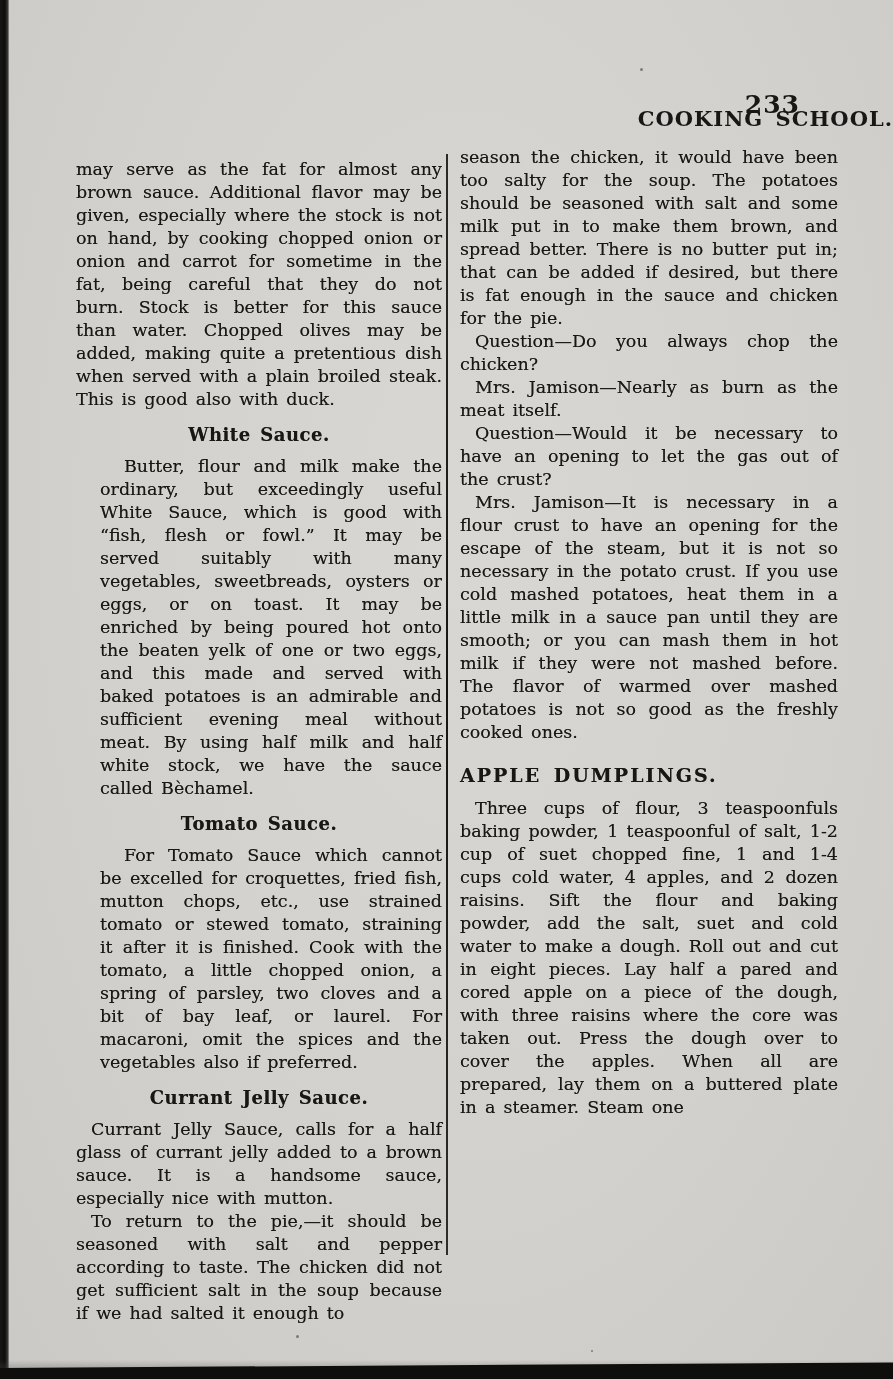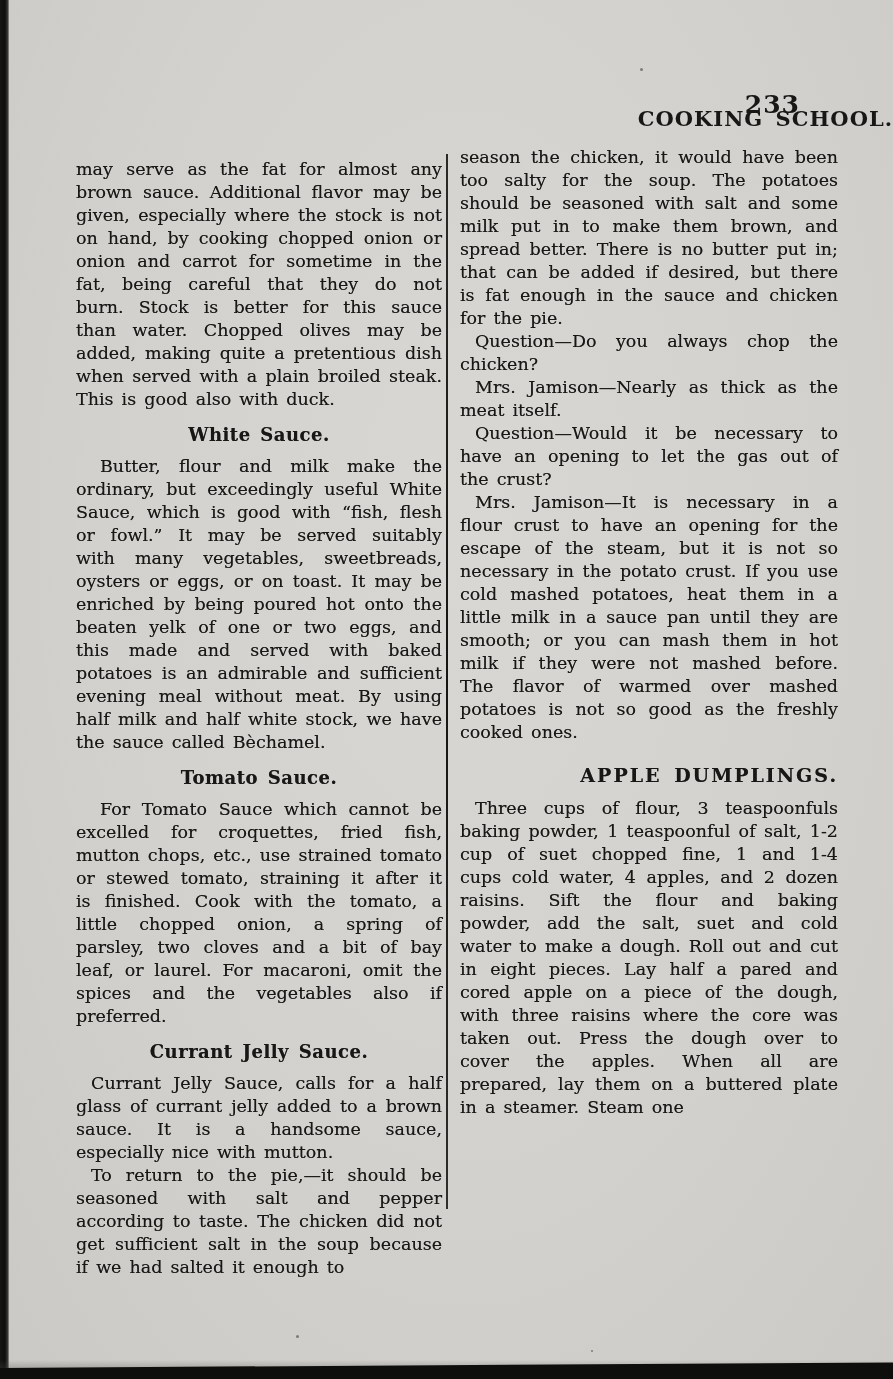--- a/index.html
+++ b/index.html
@@ -92,35 +92,36 @@
   }
   .col-right {
     flex: 1;
     padding-left: 12px;
   }
   p.body-par {
     margin: 0;
   }
   p.indent {
     text-indent: 24px;
+    margin-left: 24px;
   }
   p.indent-sm {
     text-indent: 15px;
   }
   h3.section-heading {
     margin: 12px 0 9px 0;
     text-align: center;
     font-size: 18px;
     font-weight: bold;
     letter-spacing: 0.5px;
     word-spacing: 3px;
   }
   h2.major-heading {
     margin: 20px 0 10px 0;
-    text-align: right;
+    text-align: left;
     font-size: 19px;
     font-weight: bold;
     letter-spacing: 2px;
     word-spacing: 4px;
   }
   h3.sub-heading {
     margin: 10px 0 12px 0;
     text-align: center;
     font-size: 18px;
     font-weight: bold;
@@ -170,21 +171,21 @@
 
     <div class="col-divider"></div>
 
     <div class="col col-right">
       <p class="body-par">season the chicken, it would have been too salty for the soup. The potatoes should be seasoned with salt and some milk put in to make them brown, and spread better. There is no butter put in; that can be added if desired, but there is fat enough in the sauce and chicken for the pie.</p>
 
       <p class="body-par indent-sm">Question—Do you always chop the chicken?</p>
 
 
 
-      <p class="body-par indent-sm">Mrs. Jamison—Nearly as thick as the meat itself.</p>
+      <p class="body-par indent-sm">Mrs. Jamison—Nearly as burn as the meat itself.</p>
 
       <p class="body-par indent-sm">Question—Would it be necessary to have an opening to let the gas out of the crust?</p>
 
       <p class="body-par indent-sm">Mrs. Jamison—It is necessary in a flour crust to have an opening for the escape of the steam, but it is not so necessary in the potato crust. If you use cold mashed potatoes, heat them in a little milk in a sauce pan until they are smooth; or you can mash them in hot milk if they were not mashed before. The flavor of warmed over mashed potatoes is not so good as the freshly cooked ones.</p>
 
       <h2 class="major-heading">APPLE DUMPLINGS.</h2>
 
 
       <p class="body-par indent-sm">Three cups of flour, 3 teaspoonfuls baking powder, 1 teaspoonful of salt, 1-2 cup of suet chopped fine, 1 and 1-4 cups cold water, 4 apples, and 2 dozen raisins. Sift the flour and baking powder, add the salt, suet and cold water to make a dough. Roll out and cut in eight pieces. Lay half a pared and cored apple on a piece of the dough, with three raisins where the core was taken out. Press the dough over to cover the apples. When all are prepared, lay them on a buttered plate in a steamer. Steam one</p>
     </div>

